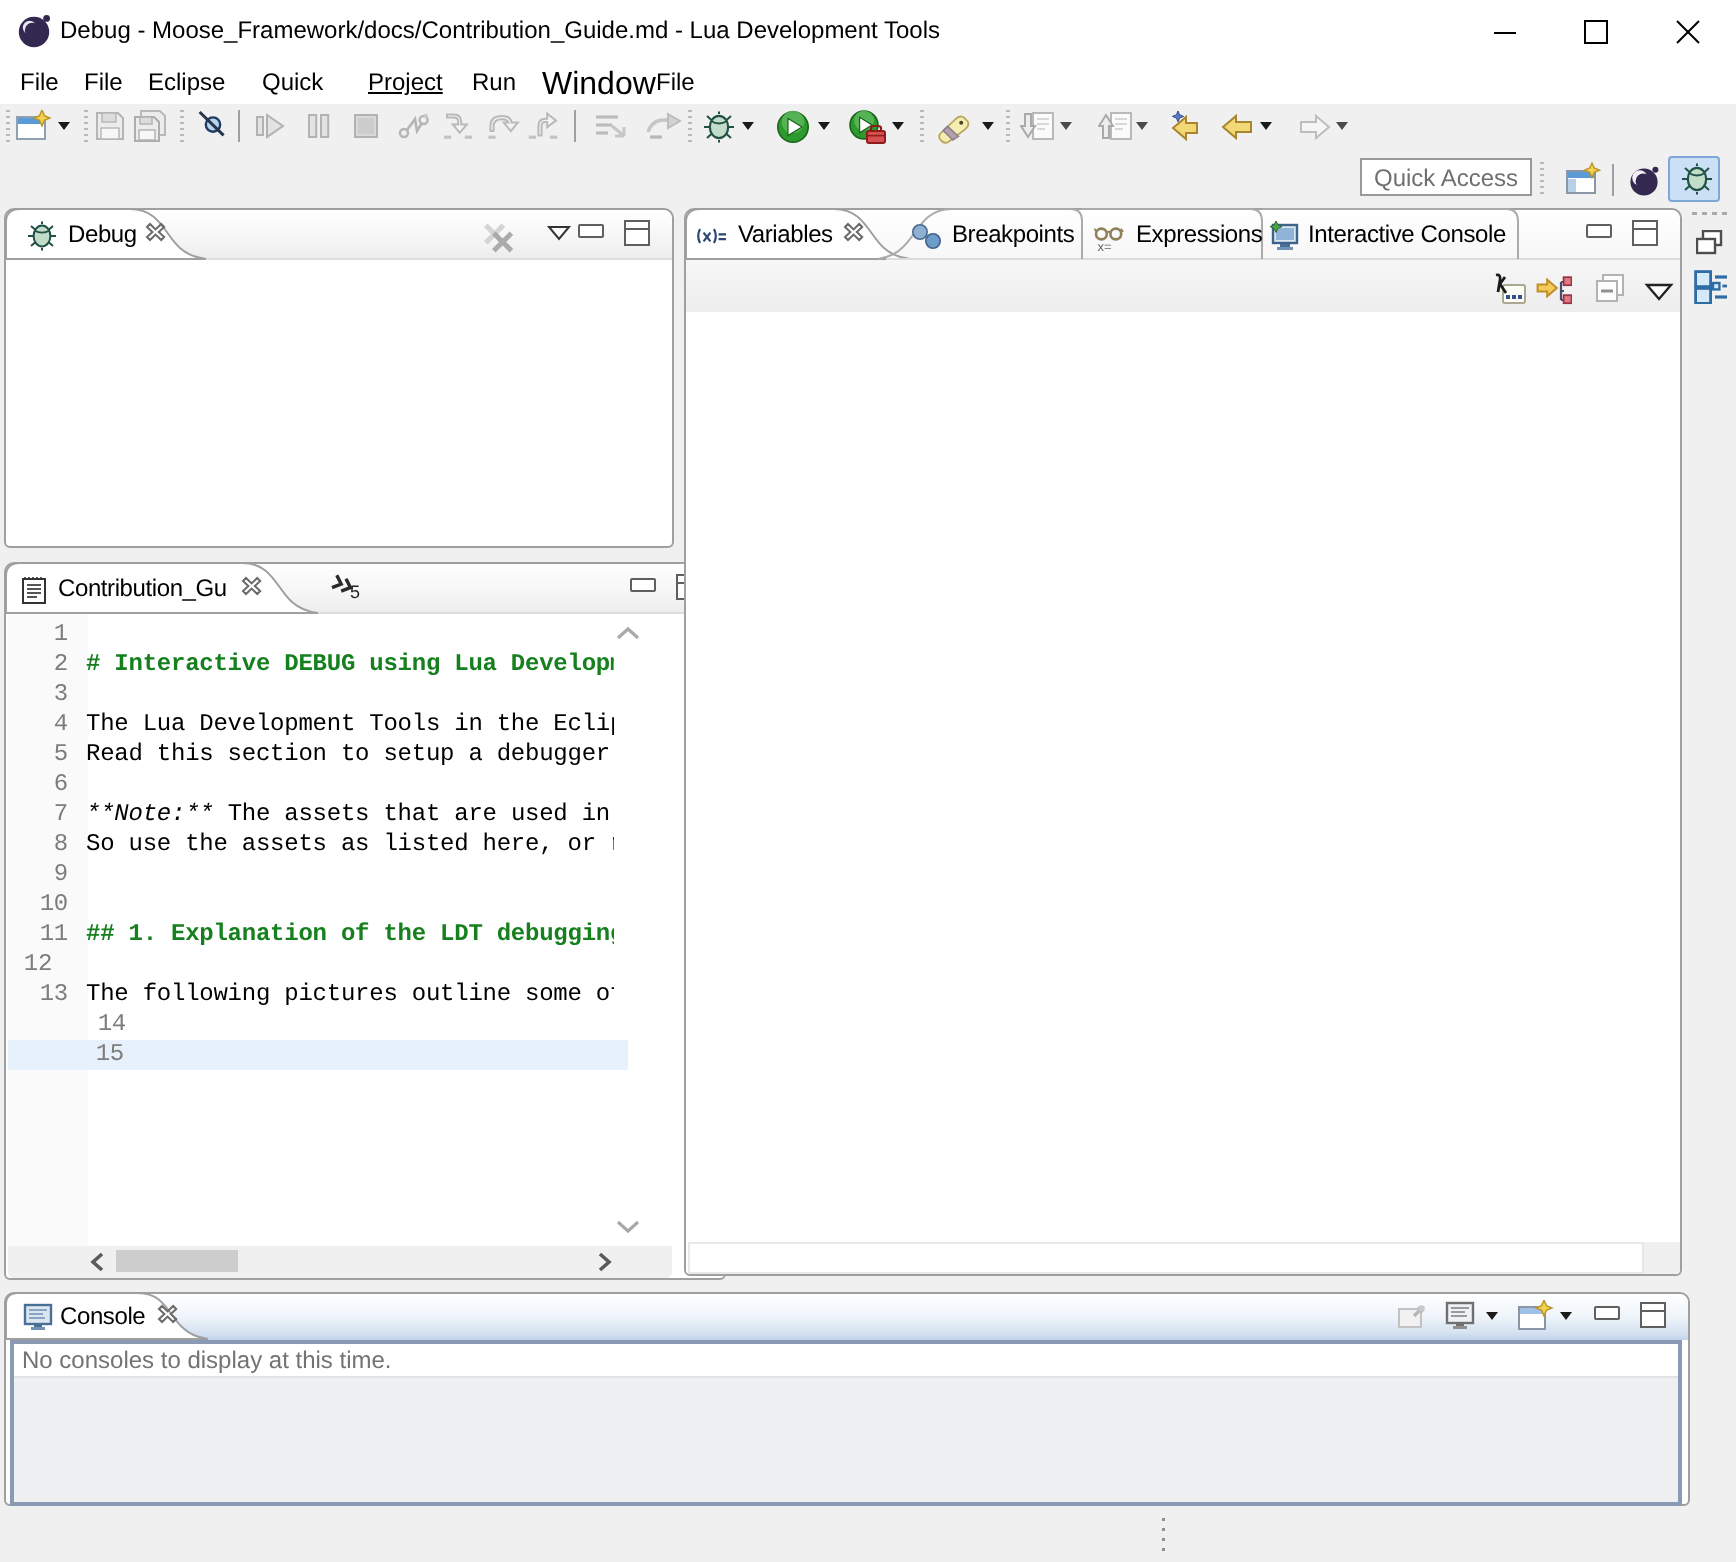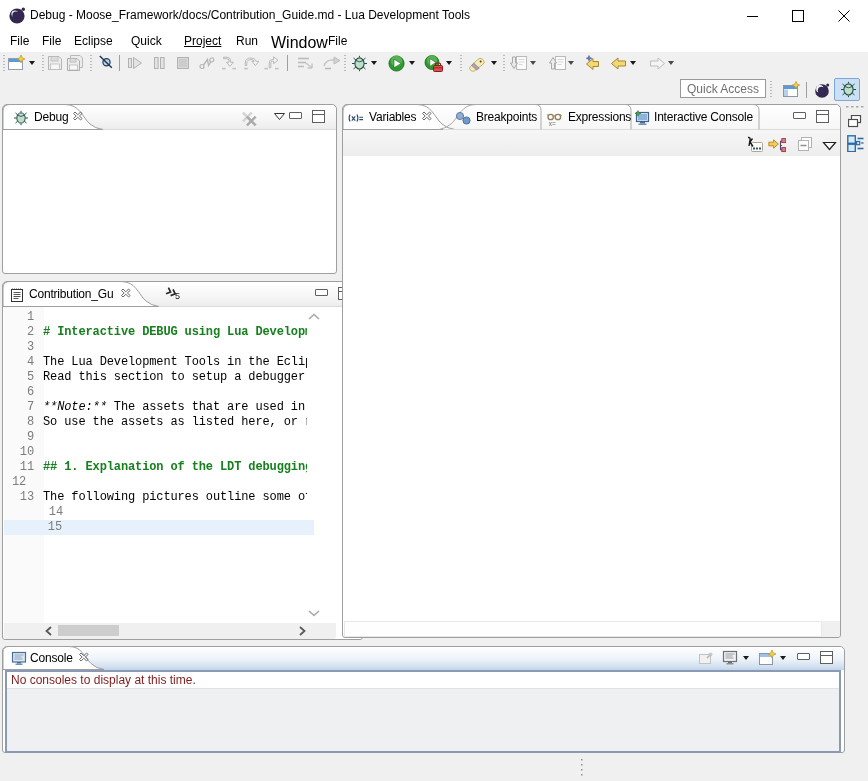--- a/index.html
+++ b/index.html
@@ -520,21 +520,21 @@
   <div class="dd" style="left:740px;top:9px;"></div>
   <svg class="abs" style="left:756px;top:3px;" width="18" height="17">
     <rect x="0.5" y="3.5" width="13" height="11" fill="#fff" stroke="#8a96a5"></rect>
     <rect x="1" y="4" width="12" height="3" fill="#9fc1e8"></rect>
     <path d="M13,0 L14.2,2.8 L17,4 L14.2,5.2 L13,8 L11.8,5.2 L9,4 L11.8,2.8 Z" fill="#f4d24c" stroke="#b9952c" stroke-width="0.7"></path>
   </svg>
   <div class="dd" style="left:777px;top:9px;"></div>
   <div class="minbtn" style="right:34px;top:6px;"></div>
   <div class="maxbtn" style="right:11px;top:4px;"></div>
   <div id="console-content">
-    <div class="abs" style="left:0;top:0;width:832px;height:17px;background:#ffffff;border-bottom:1px solid #e2e2e2;font-size:12px;color:#7f1d1d;padding:1px 0 0 4px;">No consoles to display at this time.</div>
+    <div class="abs" style="left:0;top:0;width:832px;height:17px;background:#ffffff;border-bottom:1px solid #e2e2e2;font-size:12px;color:#737373;padding:1px 0 0 4px;">No consoles to display at this time.</div>
   </div>
 </div>
 
 <svg class="abs" style="left:580px;top:759px;" width="4" height="17">
   <rect x="1" y="0" width="1.5" height="1.5" fill="#8f8f8f"></rect>
     <rect x="1" y="5" width="1.5" height="1.5" fill="#8f8f8f"></rect>
     <rect x="1" y="10" width="1.5" height="1.5" fill="#8f8f8f"></rect>
     <rect x="1" y="15" width="1.5" height="1.5" fill="#8f8f8f"></rect>
 </svg>
 

